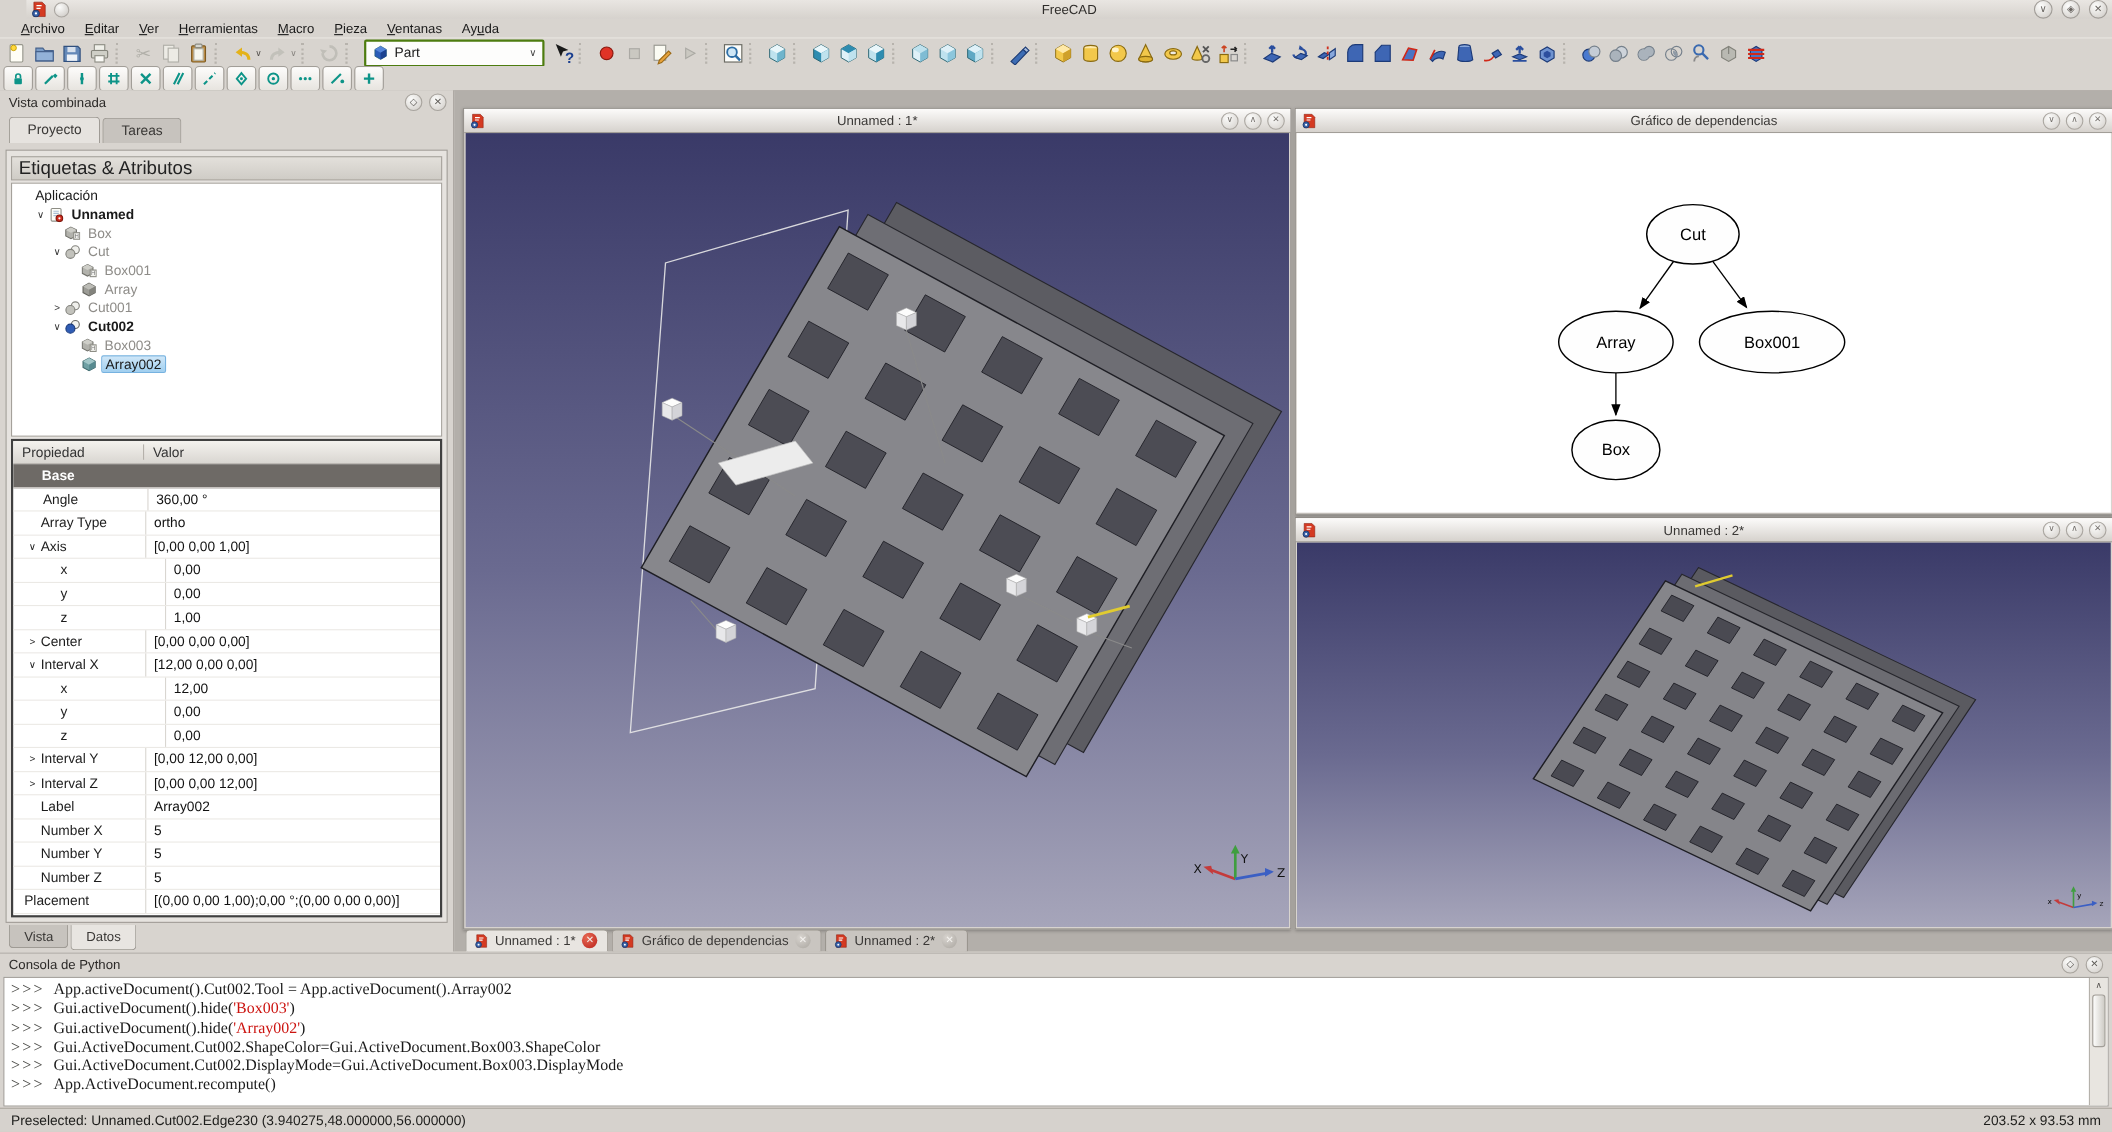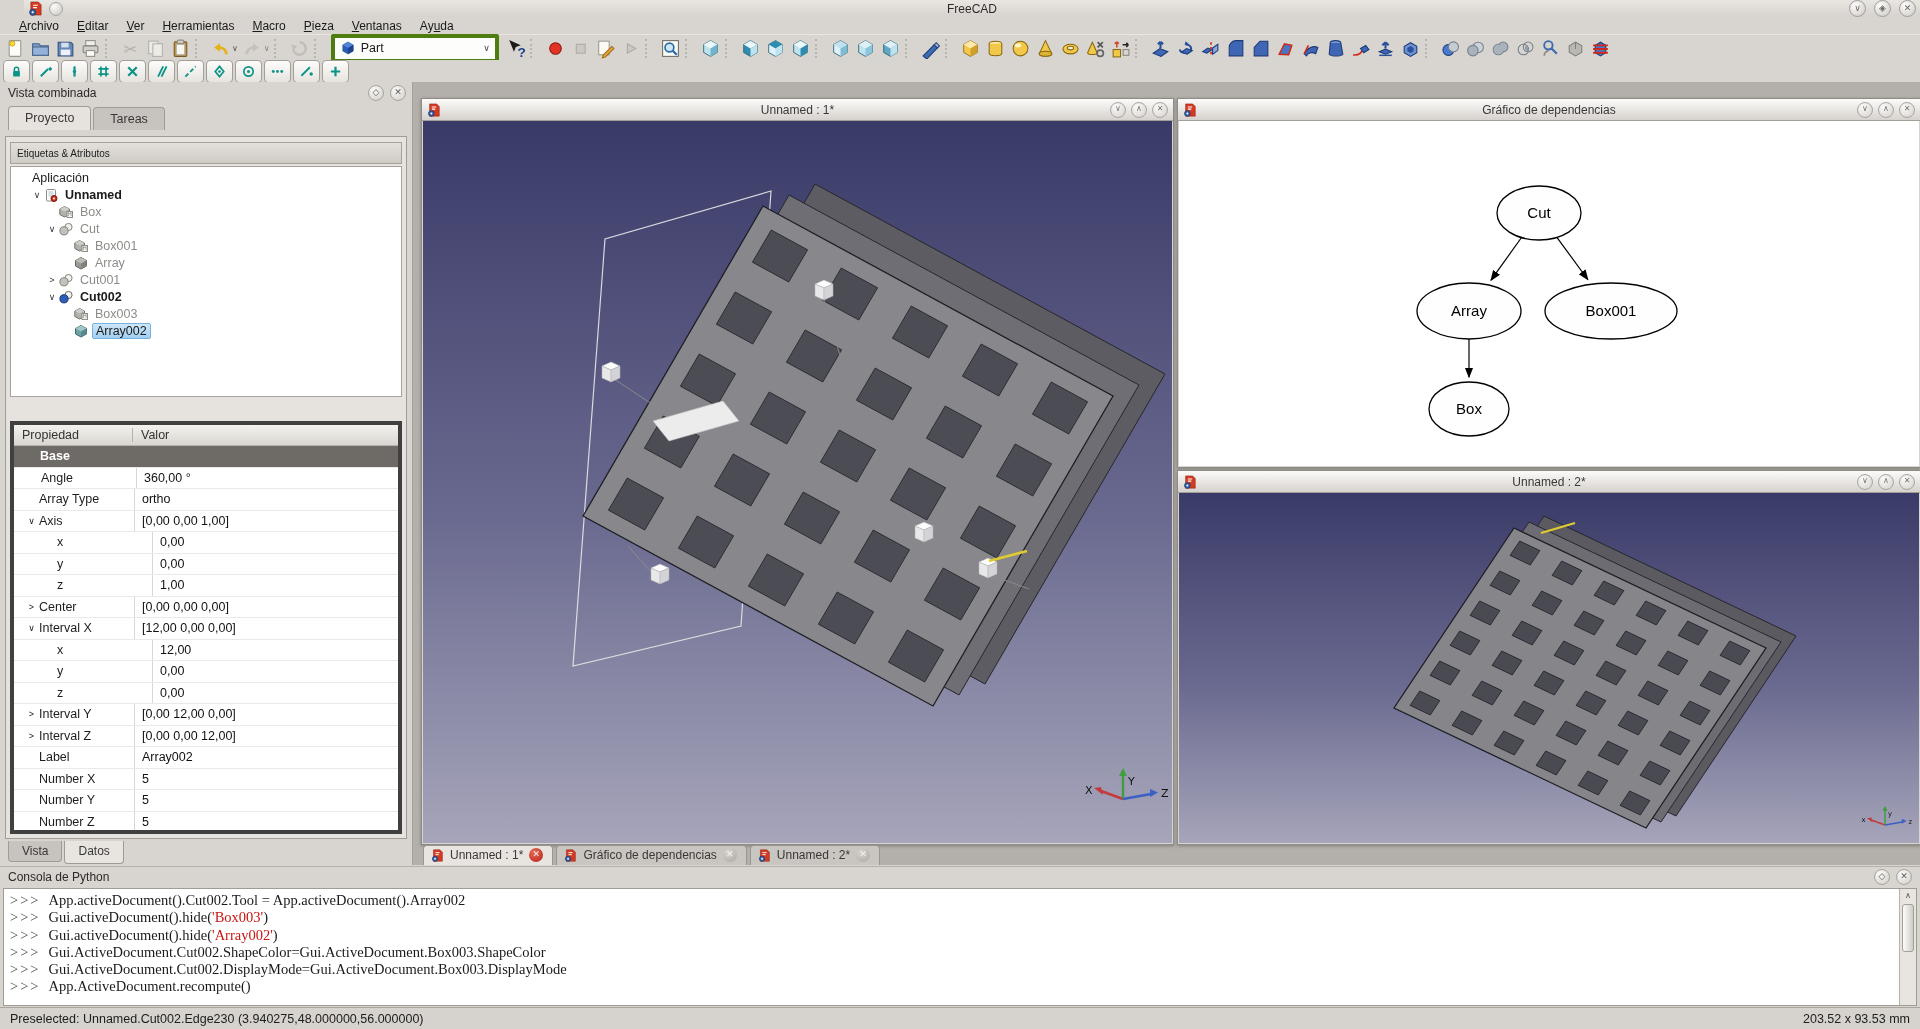--- a/index.html
+++ b/index.html
@@ -28,54 +28,54 @@
   
   .tbrow1{position:absolute;top:34px;left:0;right:0;height:26px;display:flex;align-items:center;
     padding-left:3px;background:#d8d4cf;border-top:1px solid #e9e6e2;}
   .tbrow2{position:absolute;top:60px;left:0;right:0;height:22px;display:flex;align-items:center;
     padding-left:3px;background:#d8d4cf;border-bottom:1px solid #b6b2ac;}
   .tbtn{height:24px;display:flex;align-items:center;justify-content:center;border-radius:3px;padding:0 2px;}
   .tbtn .ic svg{width:21px;height:21px;}
   .tbtn.dis{opacity:.62;}
   .tbtn .dd{font-size:8px;color:#55524e;margin-left:1px;}
   .tbsep{width:7px;height:19px;border-left:2px dotted #b7b3ad;margin:0 4px 0 2px;}
-  .wbselect{height:21px;width:150px;background:#fdfdfc;border:4px solid #4d7c0f;border-radius:2px;
+  .wbselect{height:21px;width:150px;background:#fdfdfc;border:2px solid #4d7c0f;border-radius:2px;
     display:flex;align-items:center;gap:5px;padding:0 5px;font-size:12.5px;margin:0 4px;}
   .wbselect svg{width:16px;height:16px;}
   .wbselect .chev{margin-left:auto;font-size:9px;color:#444;}
   .snapbtn{width:25px;height:21px;border:1px solid #a29e98;border-radius:4px;margin-right:2px;
     background:linear-gradient(#fdfcfb,#e7e4df);display:flex;align-items:center;justify-content:center;}
   .snapbtn svg{width:17px;height:17px;}
 
   
   .dock{position:absolute;left:0;top:82px;width:412px;height:783px;background:#d8d4cf;border-right:1px solid #a39f99;}
   .dock-header{height:18px;display:flex;align-items:center;padding:2px 6px 0 8px;font-size:12px;color:#2c2a28;}
   .hbtns{margin-left:auto;display:flex;gap:6px;}
   .hbtn{width:14px;height:14px;border-radius:50%;background:radial-gradient(circle at 35% 30%,#fbfbfa,#d0ccc7);
     border:1px solid #a8a49e;color:#5f5c58;font-size:9px;line-height:12px;text-align:center;}
   .dtabs{display:flex;padding-left:8px;gap:2px;height:25px;margin-top:3px;align-items:flex-end;}
   .dtab{padding:4px 16px;font-size:12.5px;background:#c7c3be;border:1px solid #9f9b95;border-bottom:none;
     border-radius:4px 4px 0 0;color:#3a3836;}
   .dtab.active{background:#e6e3df;padding-bottom:5px;}
   .dock-panel{position:absolute;top:54px;left:5px;right:5px;bottom:26px;background:#e6e3df;border:1px solid #9f9b95;}
   .tree-header{position:absolute;top:5px;left:4px;right:4px;height:20px;
     background:linear-gradient(#e3e0db,#cfccc6);border:1px solid #a5a19b;
-    font-size:10px;display:flex;align-items:center;padding:0 6px;color:#222;}
+    font-size:17px;display:flex;align-items:center;padding:0 6px;color:#222;}
   .tree{position:absolute;top:29px;left:4px;right:4px;height:227px;background:#fff;border:1px solid #a5a19b;
     overflow:hidden;font-size:12.5px;padding-top:2px;}
   .trow{display:flex;align-items:center;height:17px;white-space:nowrap;}
   .texp{width:14px;text-align:center;font-size:9px;color:#333;flex:none;}
   .ticon{flex:none;margin-right:4px;}
   .ticon svg{width:14px;height:14px;}
   .tlabel{padding:0 3px;}
   .trow.dim .tlabel{color:#8e8c88;}
   .trow.bold .tlabel{font-weight:bold;}
   .trow.selected .tlabel{background:linear-gradient(#cfe7f8,#a0cff0);border:1px solid #76b2e0;border-radius:2px;}
 
-  .props{position:absolute;top:262px;left:4px;right:4px;bottom:4px;background:#fff;border:4px solid #404040;overflow:hidden;margin-top:22px;}
+  .props{position:absolute;top:262px;left:4px;right:4px;bottom:4px;background:#fff;border:2px solid #404040;overflow:hidden;}
   .phead{display:flex;height:20px;background:linear-gradient(#f4f2ee,#d9d6d1);border-bottom:1px solid #b5b1ab;
     font-size:12.5px;color:#333;align-items:center;}
   .phead .c1{width:110px;padding-left:8px;border-right:1px solid #b5b1ab;}
   .phead .c2{padding-left:8px;}
   .prow{display:flex;height:20.5px;font-size:12.5px;border-bottom:1px solid #ebe9e5;align-items:stretch;}
   .prow .c1{width:110px;display:flex;align-items:center;border-right:1px solid #d9d6d1;color:#1d1d1d;overflow:hidden;}
   .prow .c2{flex:1;padding-left:7px;display:flex;align-items:center;color:#111;}
   .prow.group{background:#6e6a66;color:#ffffff;font-weight:bold;}
   .prow.group .g{padding-left:26px;display:flex;align-items:center;}
   .pexp{width:15px;font-size:9px;color:#222;text-align:center;flex:none;}

